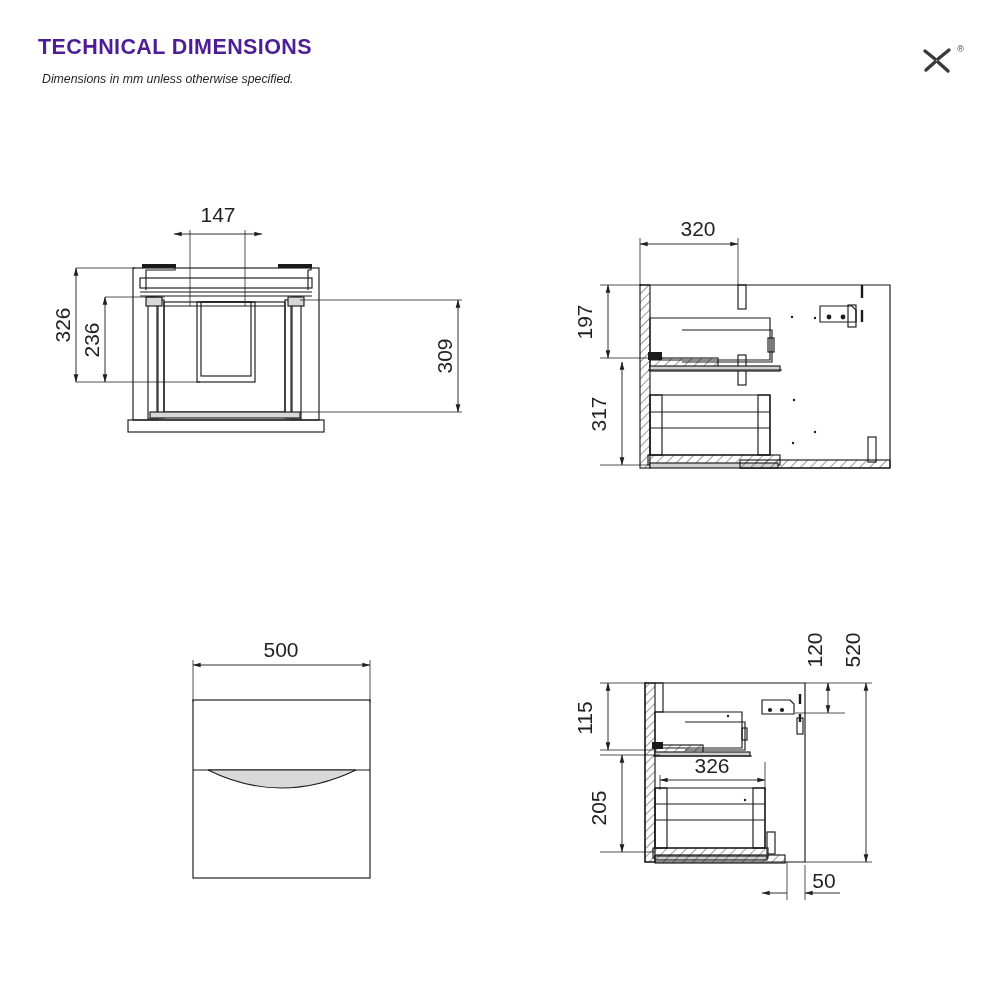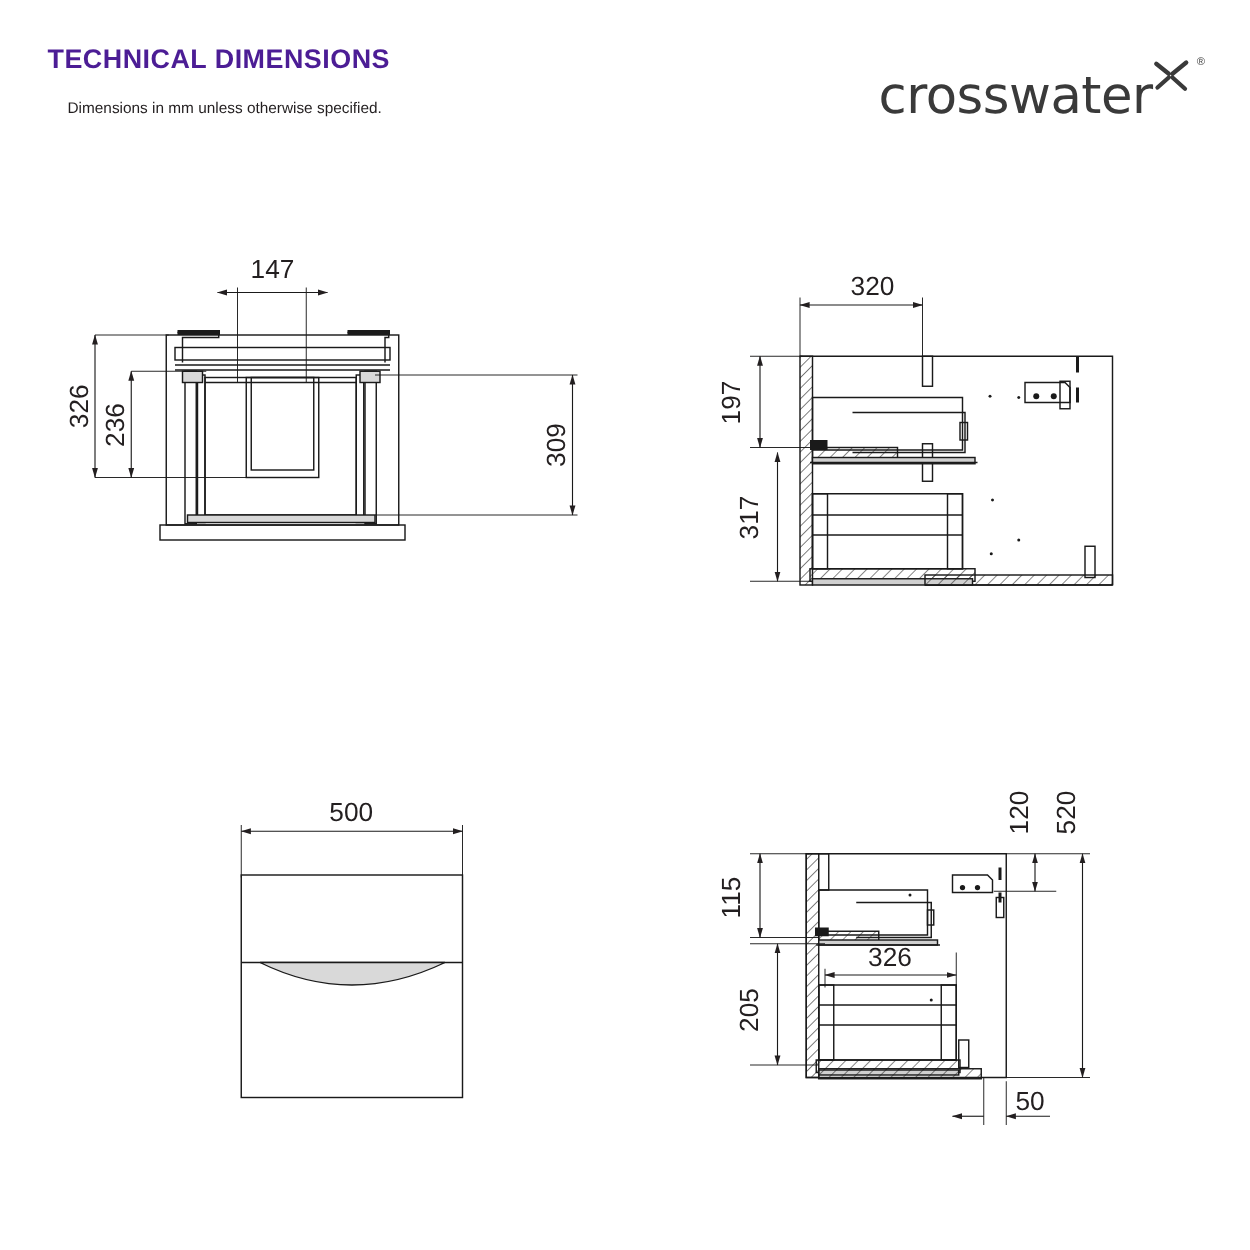--- a/index.html
+++ b/index.html
@@ -32,22 +32,23 @@
     font-size: 21.5px;
     font-weight: bold;
     letter-spacing: 0.4px;
     margin: 0 0 9px 0;
     line-height: 1.1;
     color: #4c1d95;
   }
   .doc-note {
     font-size: 12.3px;
     line-height: 1.72;
-    margin: 16px;
+    margin: 4px;
     color: #231f20;
+    font-style: italic;
   }
   .logo-block {
     position: absolute;
     right: 30px;
     top: 30px;
     width: 300px;
     height: 70px;
   }
   .logo-wordmark {
     position: absolute;
@@ -89,21 +90,20 @@
 <body>
 
 <div id="sheet">
 
   <div class="header-block">
     <h1 class="doc-title">TECHNICAL DIMENSIONS</h1>
     <p class="doc-note">Dimensions in mm unless otherwise specified.</p>
   </div>
 
   <div class="logo-block">
-    <div class="logo-wordmark">crosswater</div>
     <svg class="logo-x" viewBox="0 0 30 30">
       <path d="M3 5 L13 13 M27 4 L16 13 M4 24 L13 16 M26 25 L16 16" stroke="#3a3a3a" stroke-width="3.4" stroke-linecap="round" fill="none"></path>
     </svg>
     <div class="logo-reg">®</div>
   </div>
 
   <svg class="dwg" viewBox="0 0 1000 1000">
     <defs>
       <marker id="ar" viewBox="0 0 10 10" refX="9.5" refY="5" markerWidth="9" markerHeight="9" orient="auto-start-reverse">
         <path d="M0,2.1 L10,5 L0,7.9 z" fill="#231f20"></path>

